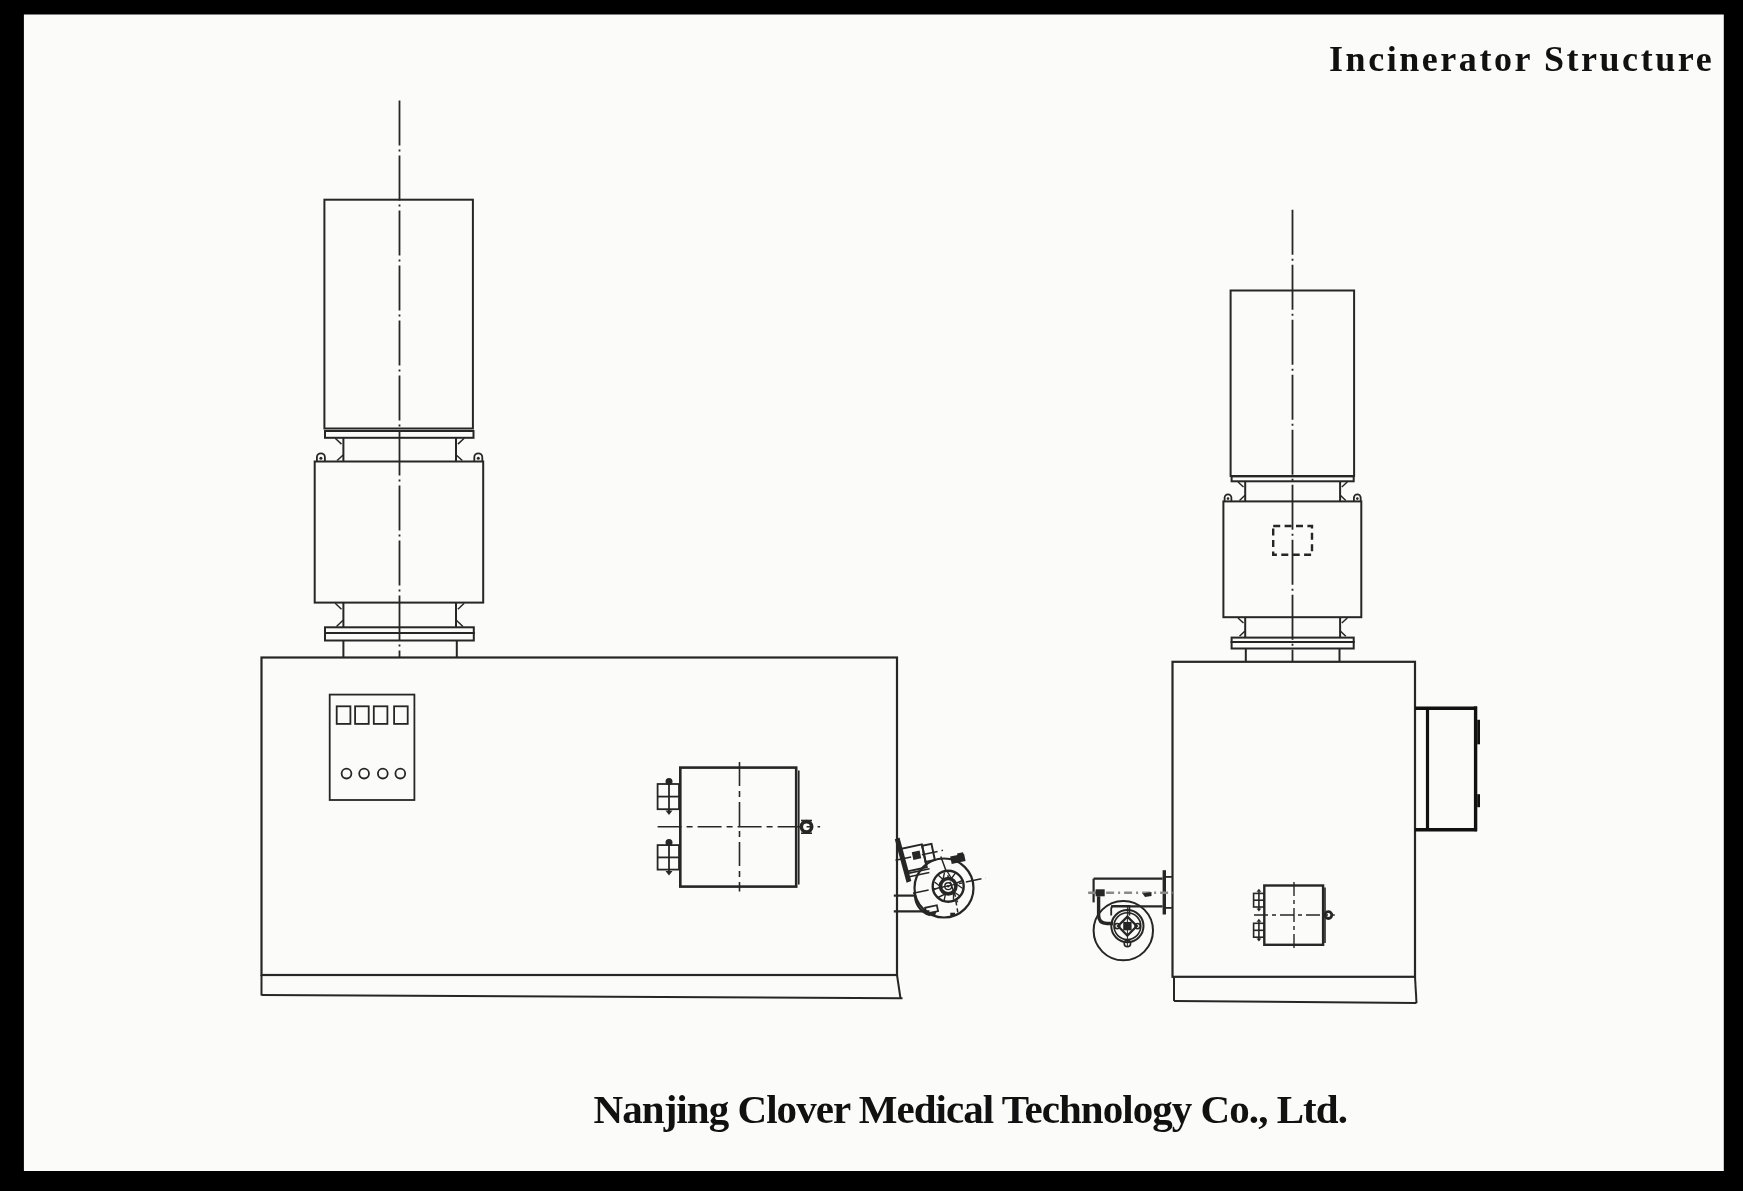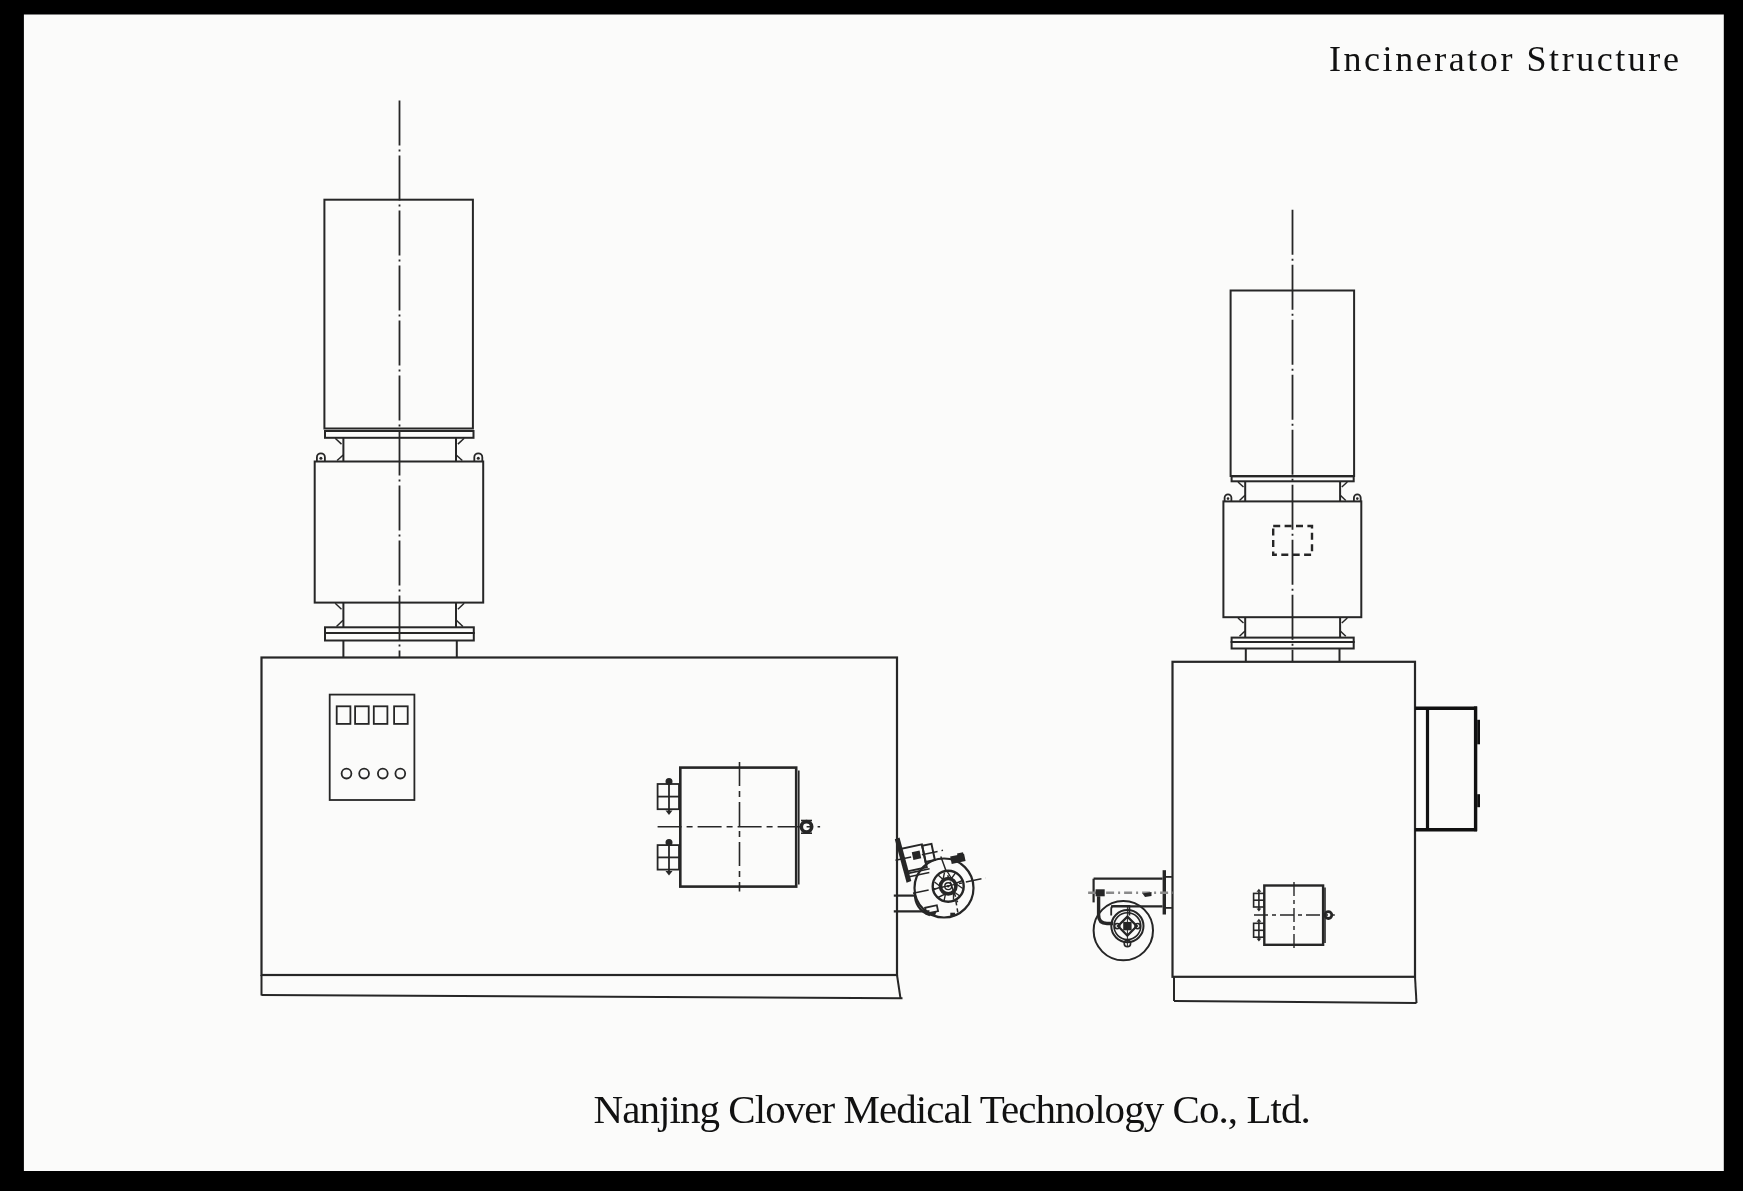--- a/index.html
+++ b/index.html
@@ -1,16 +1,16 @@
 <!DOCTYPE html>
 <html><head>
 <meta charset="utf-8">
 <style>
   html,body{margin:0;padding:0;background:#fff;}
-  .page{position:relative;width:1743px;height:1191px;background:#7dd3fc;overflow:hidden;}
+  .page{position:relative;width:1743px;height:1191px;background:#7dd3fc;overflow:hidden;font-weight:bold;}
   svg{position:absolute;top:0;left:0;}
 </style>
 </head>
 <body>
 <div class="page">
 <svg width="1743" height="1191" viewBox="0 0 1743 1191">
 
   <rect x="0" y="0" width="1743" height="1191" fill="#fbfbfa"></rect>
 
   <rect x="0" y="0" width="1743" height="14.5" fill="#000"></rect>

